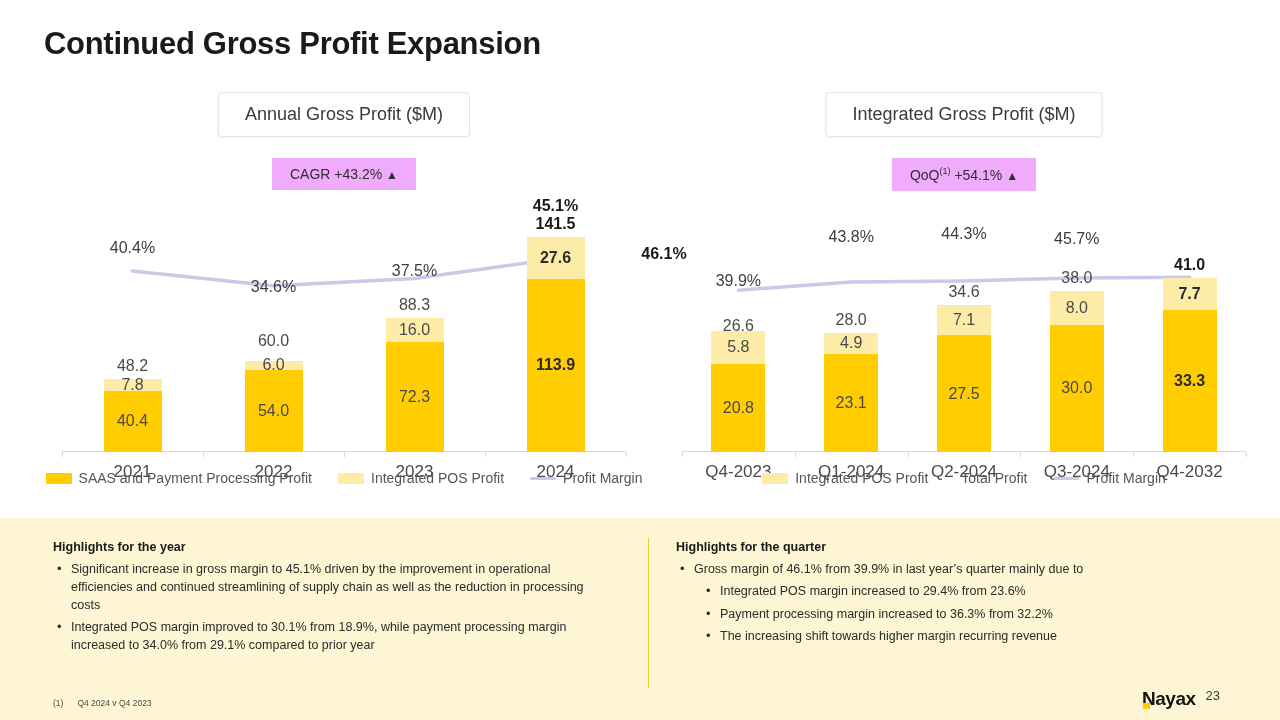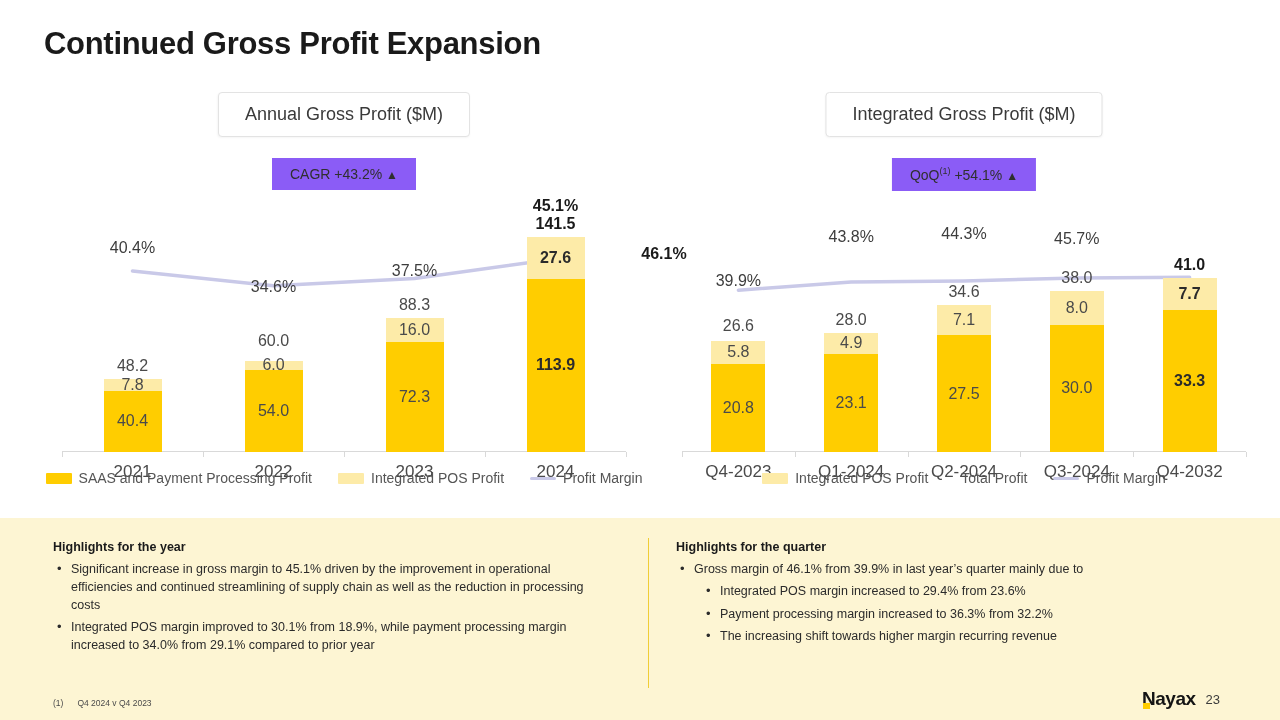--- a/index.html
+++ b/index.html
@@ -22,21 +22,21 @@
   .panel-right{left:664px;width:600px;}
 
   .chart-title-box{
     position:absolute;top:0;left:50%;transform:translateX(-50%);
     border:1px solid #e3e3e3;border-radius:4px;background:#fff;
     padding:11px 26px;font-size:18px;color:#3a3a3a;white-space:nowrap;
     box-shadow:0 1px 2px rgba(0,0,0,0.04);
   }
   .growth-badge{
     position:absolute;top:66px;left:50%;transform:translateX(-50%);
-    background:#8b5cf6;color:#2f2f2f;font-size:14px;
+    background:#f0abfc;color:#2f2f2f;font-size:14px;
     padding:8px 18px;white-space:nowrap;
   }
   .growth-badge sup{font-size:9px;vertical-align:super;}
   .tri{font-size:12px;}
 
   
   .plot{position:absolute;left:0;top:120px;width:100%;height:240px;}
   .axis-line{
     position:absolute;left:18px;right:18px;bottom:0;height:1px;background:#d9d9d9;
   }
@@ -107,21 +107,21 @@
   ul.sub-list > li::before{
     content:"•";position:absolute;left:12px;top:-1px;font-size:13px;color:#2b2b2b;
   }
 
   
   .footnote{
     position:absolute;left:53px;top:698px;font-size:8.5px;color:#4a4a4a;
     display:flex;gap:14px;
   }
   .logo{
-    position:absolute;right:60px;top:688px;display:flex;align-items:center;gap:10px;
+    position:absolute;right:60px;top:688px;display:flex;align-items:flex-start;gap:10px;
   }
   .logo-mark{position:relative;font-size:19px;font-weight:bold;color:#141414;letter-spacing:-0.5px;}
   .logo-mark::after{
     content:"";position:absolute;left:1px;bottom:1px;width:7px;height:6px;background:#ffcd00;
   }
   .page-num{font-size:13px;color:#3b3b3b;}
 </style>
 </head>
 <body>
 
@@ -217,21 +217,21 @@
           <polyline points="74.4,78.2 187.2,70.0 300.0,69.0 412.8,66.0 525.6,65.2" fill="none" stroke="#c9c9e8" stroke-width="3.5" stroke-linecap="round" stroke-linejoin="round"></polyline>
         </svg>
       <div class="axis-line"></div>
     <div class="tick" style="left: 18px;"></div>
         <div class="tick" style="left: 130.8px;"></div>
         <div class="tick" style="left: 243.6px;"></div>
         <div class="tick" style="left: 356.4px;"></div>
         <div class="tick" style="left: 469.2px;"></div>
         <div class="tick" style="left: 582px;"></div>
         <div class="bar-wrap" style="left: 74.4px; width: 54px;">
-          <div class="seg seg-pos" style="height: 23px;">
+          <div class="seg seg-pos" style="height: 33px;">
             <span class="seg-label">5.8</span>
           </div>
           <div class="seg seg-main" style="height: 88.4px;">
             <span class="seg-label">20.8</span>
           </div>
         </div>
         <div class="total-label" style="left: 74.4px; bottom: 117.05px;">26.6</div>
         <div class="axis-cat" style="left: 74.4px; top: 250px;">Q4-2023</div>
         <div class="bar-wrap" style="left: 187.2px; width: 54px;">
           <div class="seg seg-pos" style="height: 20.825px;">

